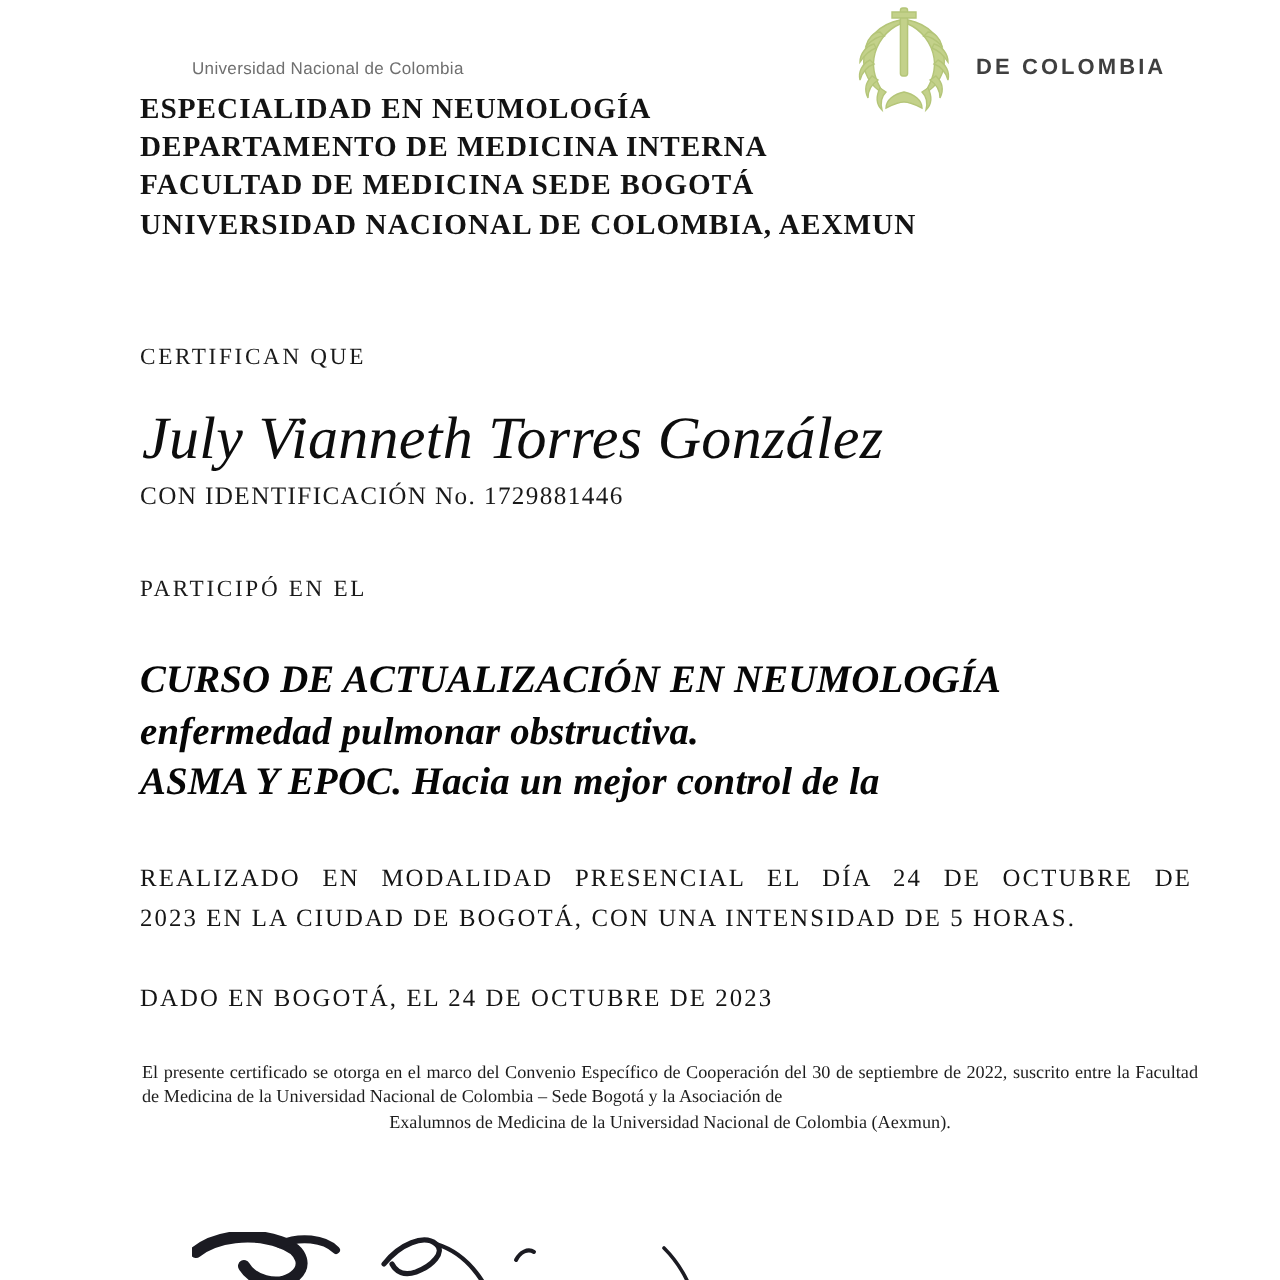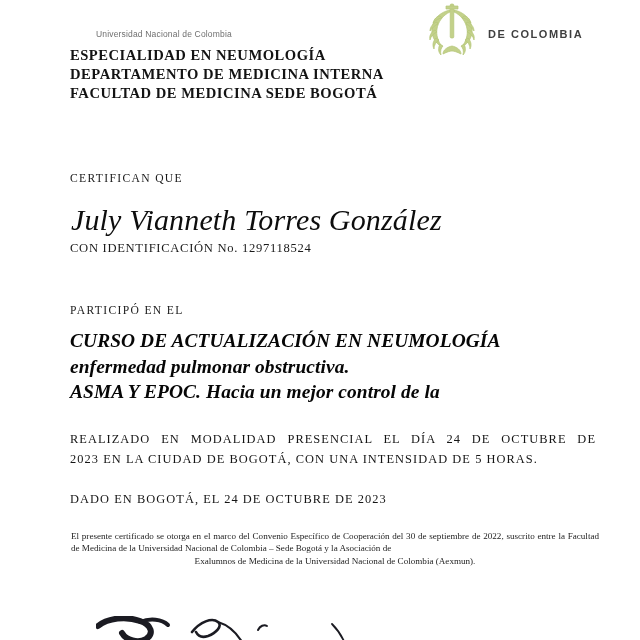--- a/index.html
+++ b/index.html
@@ -115,21 +115,20 @@
   }
 
   .label-participo {
     position: absolute;
     top: 288px;
     left: 0;
     font-size: 11.6px;
     letter-spacing: 0.115em;
     color: #1a1a1a;
     white-space: nowrap;
-    margin-top: 16px;
   }
 
   .course-title {
     position: absolute;
     top: 328px;
     left: 0;
     width: 530px;
     font-size: 19.4px;
     line-height: 25.6px;
     font-weight: bold;
@@ -222,27 +221,28 @@
     <div class="header-right-label">DE COLOMBIA</div>
   </div>
 </div>
 
 <div class="page">
 
   <div class="block-org">
     <div>ESPECIALIDAD EN NEUMOLOGÍA</div>
     <div>DEPARTAMENTO DE MEDICINA INTERNA</div>
     <div>FACULTAD DE MEDICINA SEDE BOGOTÁ</div>
+    <div>UNIVERSIDAD NACIONAL DE COLOMBIA, AEXMUN</div>
   </div>
 
   <div class="label-certifican">CERTIFICAN QUE</div>
 
   <div class="recipient-name">July Vianneth Torres González</div>
 
-  <div class="recipient-id">CON IDENTIFICACIÓN No. 1297118524</div>
+  <div class="recipient-id">CON IDENTIFICACIÓN No. 1729881446</div>
 
   <div class="label-participo">PARTICIPÓ EN EL</div>
 
   <div class="course-title">
     <div>CURSO DE ACTUALIZACIÓN EN NEUMOLOGÍA</div>
     <div>enfermedad pulmonar obstructiva.</div>
     <div>ASMA Y EPOC.  Hacia un mejor control de la</div>
   </div>
 
   <div class="details">

